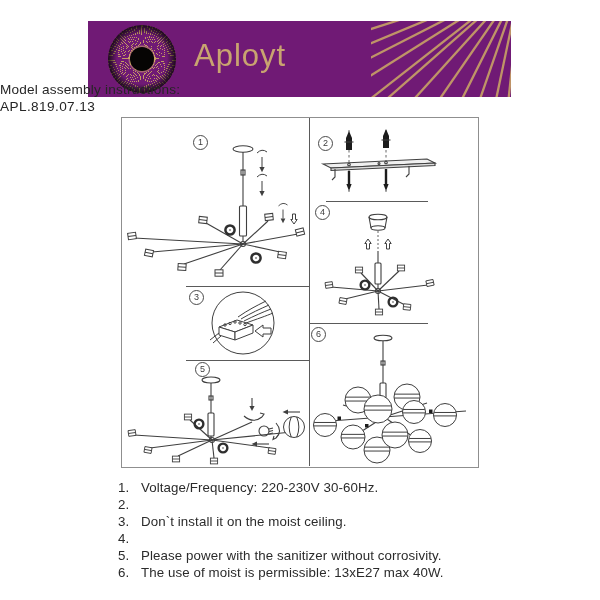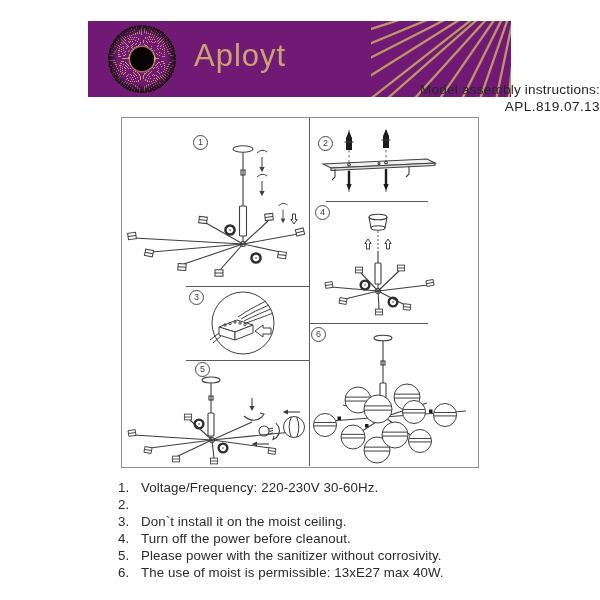--- a/index.html
+++ b/index.html
@@ -10,21 +10,21 @@
   #logo{left:20px;top:4px;width:68px;height:68px;}
   #sunburst{width:68px;height:68px;border-radius:50%;
     background:repeating-conic-gradient(#c29a63 0deg .9deg, rgba(0,0,0,0) .9deg 4.6deg);}
   #sunburst-fade{left:0;top:0;width:68px;height:68px;border-radius:50%;
     background:radial-gradient(circle,rgba(11,9,8,0) 0 52%,#0b0908 74%);}
   #sunburst-core{left:22px;top:22px;width:24px;height:24px;border-radius:50%;background:#060504;
     box-shadow:0 0 0 1.5px rgba(213,170,110,.55);}
   #brand{left:106px;top:17px;font-size:31px;letter-spacing:1px;color:#c9a470;font-weight:400;}
   #rays{right:0;top:0;}
   
-  .title-line{left:0;width:600px;text-align:right;color:#262626;}
+  .title-line{left:0;width:600px;text-align:left;color:#262626;}
   #title1{top:82px;font-size:13.6px;letter-spacing:.2px;}
   #title2{top:99px;font-size:13.6px;letter-spacing:.4px;}
   
   #box{left:121px;top:117px;width:358px;height:351px;box-sizing:border-box;
     border:1.5px solid #8f8f8f;}
   .sep{background:#5a5a5a;height:1px;}
   #divider{left:187px;top:0;width:1px;height:348px;background:#5a5a5a;}
   .panel-num{width:13px;height:13px;border:1px solid #4a4a4a;border-radius:50%;
     font-size:9px;line-height:13px;text-align:center;color:#3c3c3c;}
   svg{display:block;}
@@ -298,21 +298,20 @@
   </div>
   <div class="row">
     <span class="li-num">2.</span>
   </div>
   <div class="row">
     <span class="li-num">3.</span>
     <span>Don`t install it on the moist ceiling.</span>
   </div>
   <div class="row">
     <span class="li-num">4.</span>
-    <span>Turn off the power before cleanout.</span>
   </div>
   <div class="row">
     <span class="li-num">5.</span>
     <span>Please power with the sanitizer without corrosivity.</span>
   </div>
   <div class="row">
     <span class="li-num">6.</span>
     <span>The use of moist is permissible: 13xE27 max 40W.</span>
   </div>
 </div>

